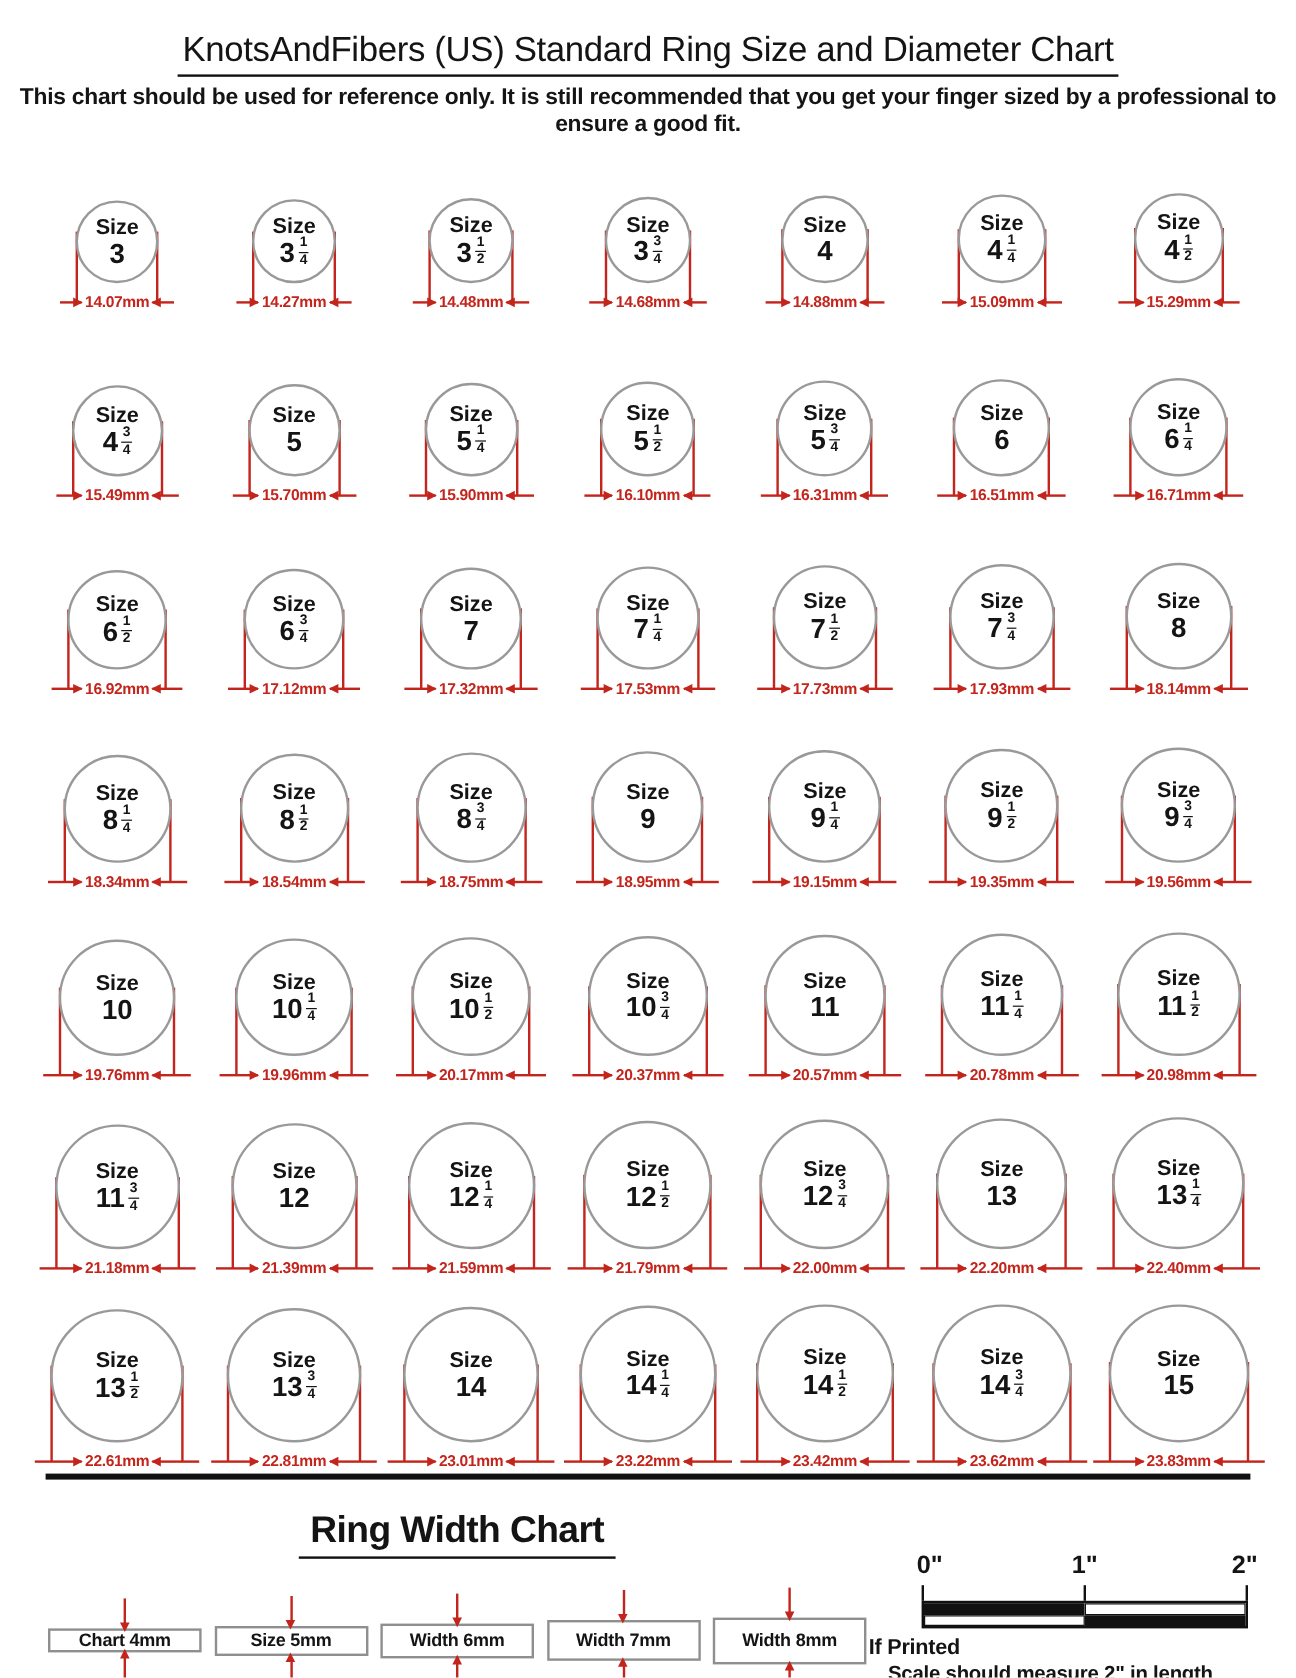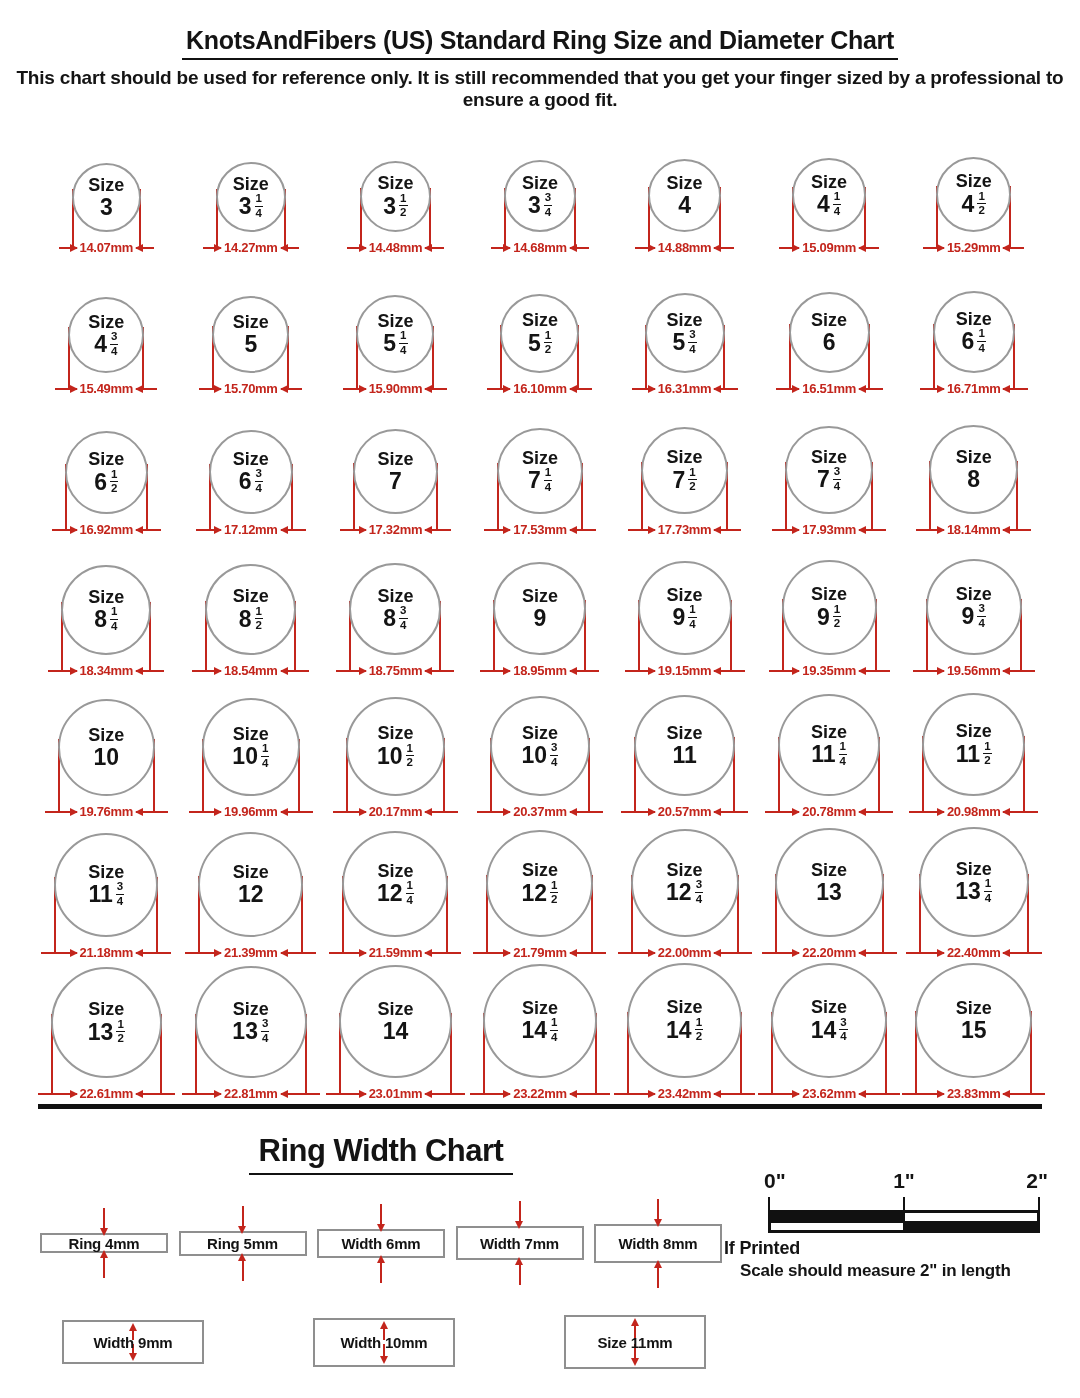--- a/index.html
+++ b/index.html
@@ -11,29 +11,29 @@
   html,body{background:#fff;}
   body{
     width:1080px;height:1398px;overflow:hidden;
     font-family:"Liberation Sans",sans-serif;color:var(--ink);
   }
   .page{width:1080px;height:1398px;position:relative;}
 
   
   header{text-align:center;padding-top:26px;}
   h1{
-    display:inline-block;font-size:25px;font-weight:700;letter-spacing:-0.3px;
+    display:inline-block;font-size:29px;font-weight:400;letter-spacing:-0.3px;
     border-bottom:2px solid #111;padding:0 4px 3px;
   }
   .subtitle{margin-top:7px;font-size:19px;font-weight:700;letter-spacing:-0.2px;}
 
   
   .ring-grid{
     margin:6px 34px 0;
-    display:grid;grid-template-columns:repeat(7,1fr);
+    display:grid;grid-template-columns:repeat(7,1fr);gap:20px;
   }
   .ring-cell{
     position:relative;height:141px;
     display:flex;flex-direction:column;align-items:center;justify-content:flex-end;
     padding-bottom:26px;
   }
   .circle{
     position:relative;z-index:2;
     border:2px solid var(--circle-border);border-radius:50%;background:#fff;
     display:flex;flex-direction:column;align-items:center;justify-content:center;
@@ -1163,27 +1163,27 @@
 </main>
 
   <div class="divider"></div>
 
   <section class="bottom">
     <div class="width-chart">
       <h2><span>Ring Width Chart</span></h2>
       <div class="wrow row-outside">
   <div class="wbox" style="height: 20px;">
     <span class="warr-top"></span>
-    <span class="wlabel">Ring 4mm</span>
+    <span class="wlabel">Chart 4mm</span>
     <span class="warr-bottom"></span>
   </div>
 
   <div class="wbox" style="height: 25px;">
     <span class="warr-top"></span>
-    <span class="wlabel">Ring 5mm</span>
+    <span class="wlabel">Size 5mm</span>
     <span class="warr-bottom"></span>
   </div>
 
   <div class="wbox" style="height: 29px;">
     <span class="warr-top"></span>
     <span class="wlabel">Width 6mm</span>
     <span class="warr-bottom"></span>
   </div>
 
   <div class="wbox" style="height: 34px;">

